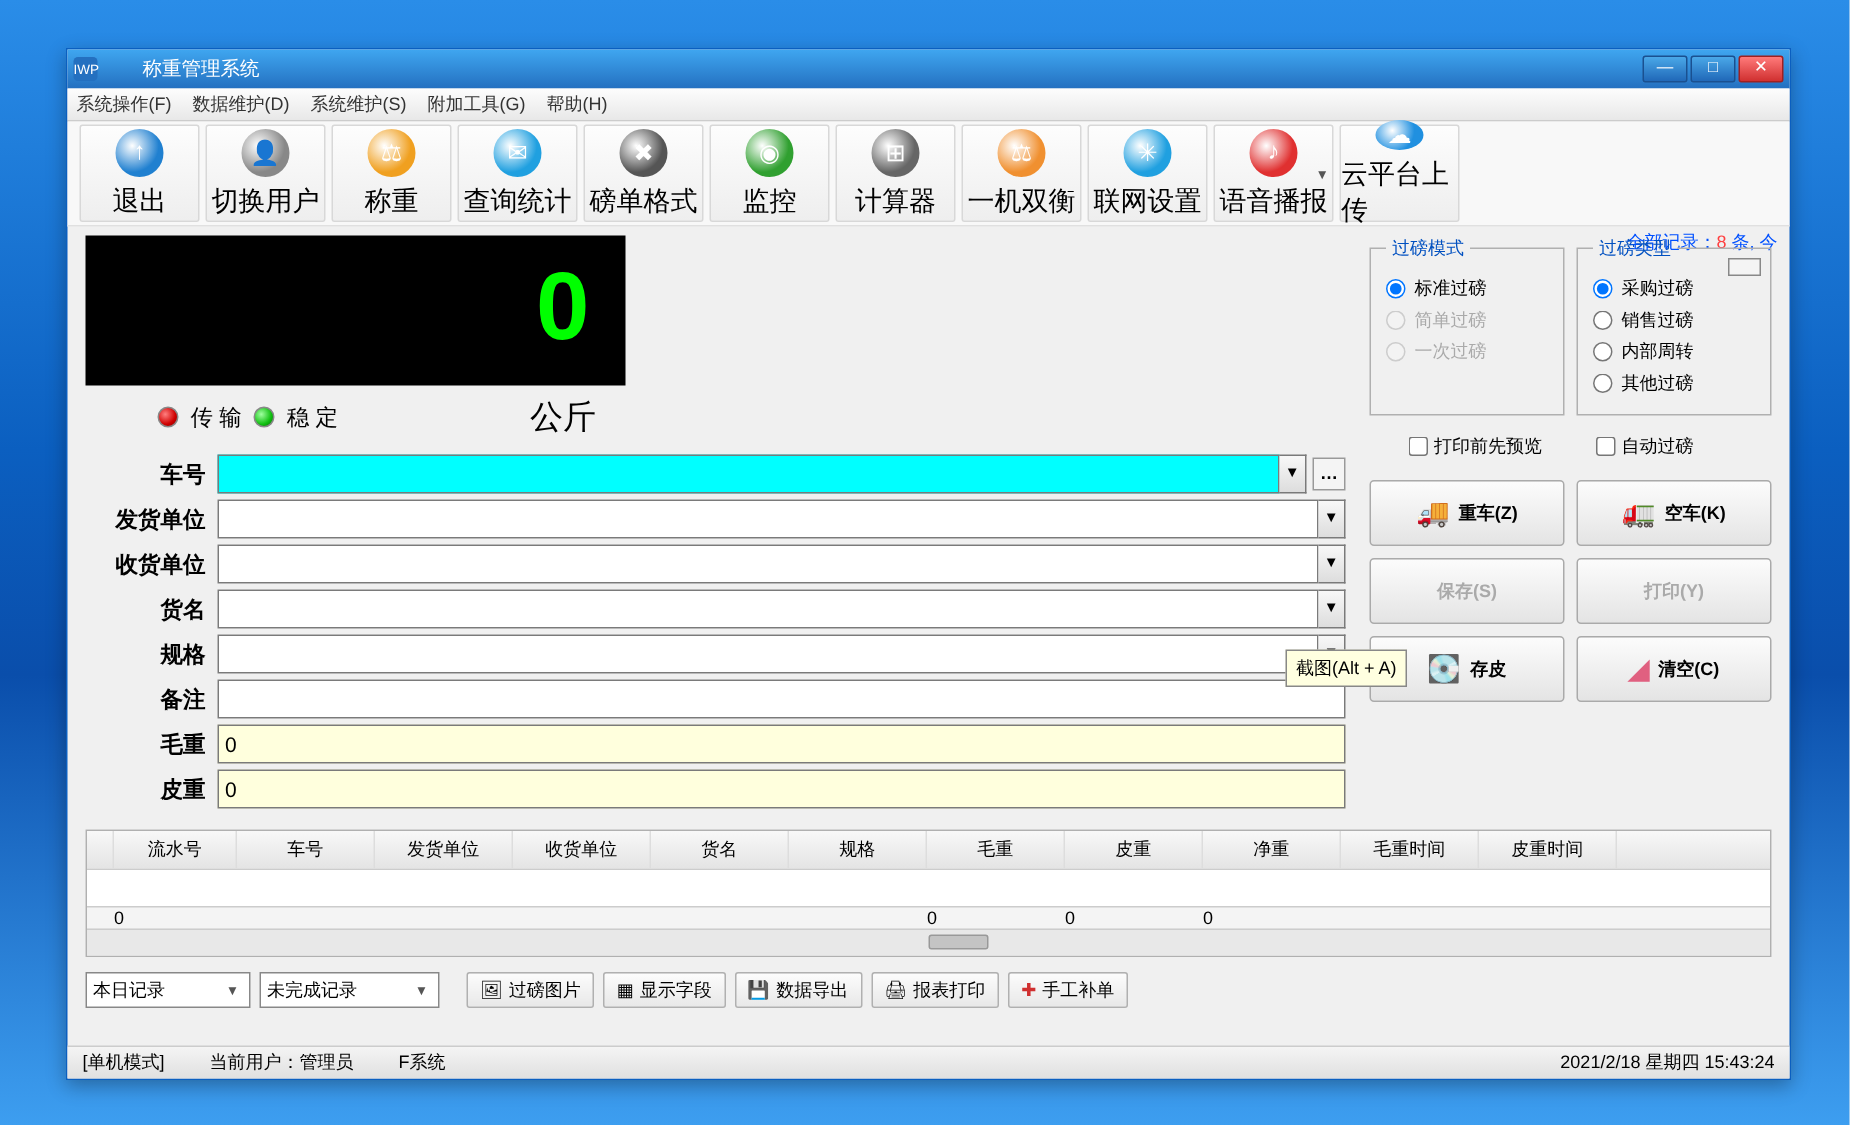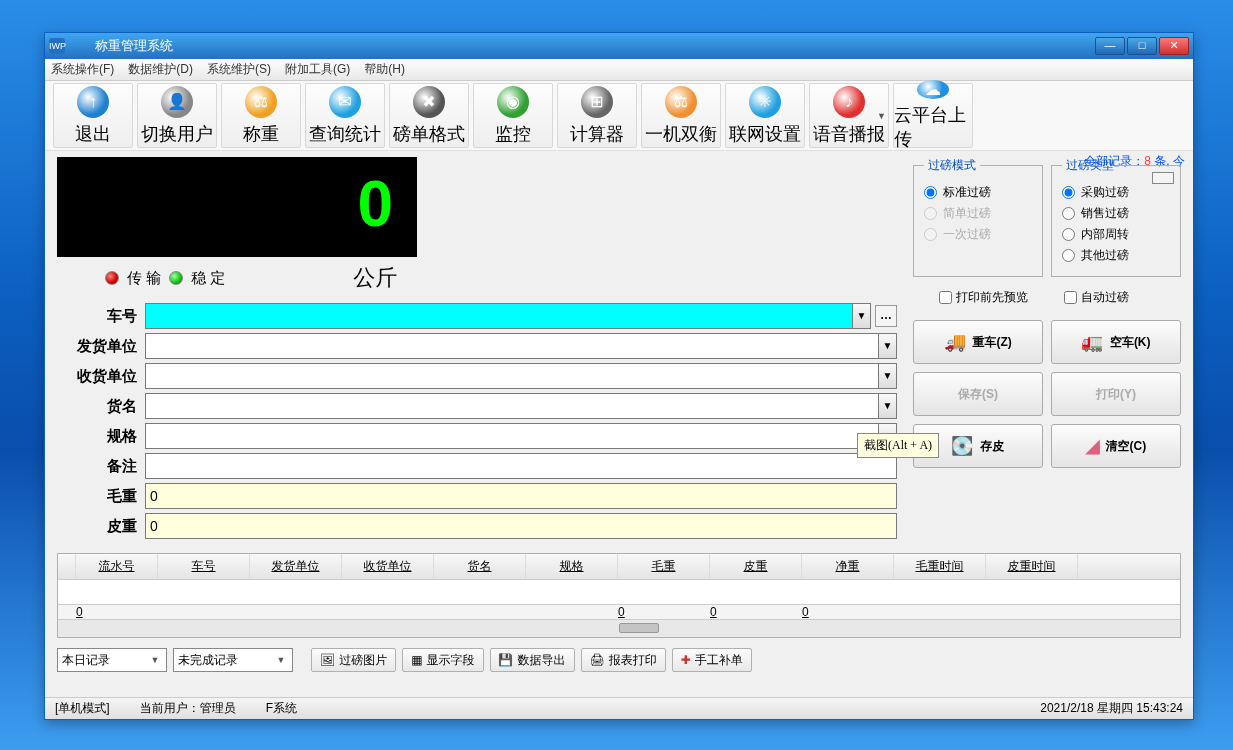--- a/index.html
+++ b/index.html
@@ -53,21 +53,21 @@
 .radio-item { display:flex; align-items:center; gap:4px; margin:4px 0; cursor:pointer;}
 .radio-item input { margin-right:2px;}
 .fs-row { display:flex; gap:8px;}
 .fs-row fieldset { flex:1;}
 .chk-row { display:flex; gap:20px; padding:4px 10px; margin-bottom:10px;}
 .chk-row label { display:flex; align-items:center; gap:4px; cursor:pointer;padding-left:16px;}
 .btn-grid { display:grid; grid-template-columns:1fr 1fr; gap:8px;}
 .big-btn { height:44px; border:1px solid #aaa; border-radius:3px; background:linear-gradient(to bottom,#fcfcfc,#e4e4e4); display:flex; align-items:center; justify-content:center; gap:6px; cursor:pointer; font-size:13px; font-weight:bold;}
 .big-btn.disabled { color:#aaa; cursor:default;}
 .big-btn .bi { font-size:18px;}
-.tooltip-box { position:absolute; left:812px; top:400px; background:#ffffe0; border:1px solid #888; padding:3px 6px; font-size:12px;font-family:Liberation Serif, serif;}
+.tooltip-box { position:absolute; left:812px; top:400px; background:#ffffe0; border:1px solid #888; padding:3px 6px; font-size:12px;}
 .grid-area { margin:0 12px; border:1px solid #b0b0b0; background:#fff; }
 .grid-head { display:flex; background:linear-gradient(to bottom,#f8f8f8,#e4e4e4); border-bottom:1px solid #ccc;}
 .grid-head .gh, .grid-body .gc { border-right:1px solid #ddd; padding:4px 2px; text-align:center; overflow:hidden;}
 .gh0,.gc0{width:18px;} .ghserial,.gcserial{width:82px;} .ghcar,.gccar{width:92px;} .ghfa,.gcfa{width:92px;} .ghshou,.gcshou{width:92px;} .ghhuo,.gchuo{width:92px;} .ghgui,.gcgui{width:92px;} .ghmao,.gcmao{width:92px;} .ghpi,.gcpi{width:92px;} .ghjing,.gcjing{width:92px;} .ghmt,.gcmt{width:92px;} .ghpt,.gcpt{width:92px;}
 .grid-body { height:24px; }
 .grid-sum { display:flex; border-top:1px solid #ccc; background:#f4f4f4;}
 .hsb { height:18px; background:#e8e8e8; border-top:1px solid #ccc; position:relative;}
 .hsb .thumb { position:absolute; left:50%; top:3px; width:40px; height:10px; background:#c4c4c4; border:1px solid #999; border-radius:2px;}
 .bottom-bar { margin:10px 12px 0 12px; display:flex; align-items:center; gap:6px;}
 .combo { height:24px; border:1px solid #888; background:#fff; padding:2px 4px; display:flex; align-items:center; gap:4px;}
@@ -281,21 +281,21 @@
               <span class="bi" style="color:#e06080;">◢</span>
               <span>清空(C)</span>
             </div>
         </div>
       </div>
     </div>
   </div>
 
   <div class="tooltip-box">截图(Alt + A)</div>
 
-  <div class="grid-area" style="margin-top:4px;text-decoration:underline;">
+  <div class="grid-area" style="margin-top:4px;">
     <div class="grid-head">
       <div class="gh gh0"></div>
       <div class="gh ghserial">流水号</div>
       <div class="gh ghcar">车号</div>
       <div class="gh ghfa">发货单位</div>
       <div class="gh ghshou">收货单位</div>
       <div class="gh ghhuo">货名</div>
       <div class="gh ghgui">规格</div>
       <div class="gh ghmao">毛重</div>
       <div class="gh ghpi">皮重</div>

